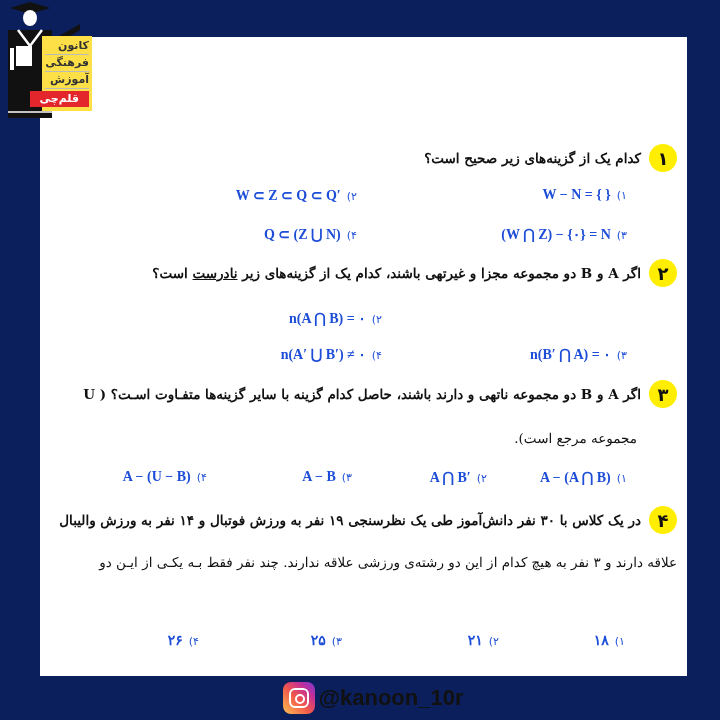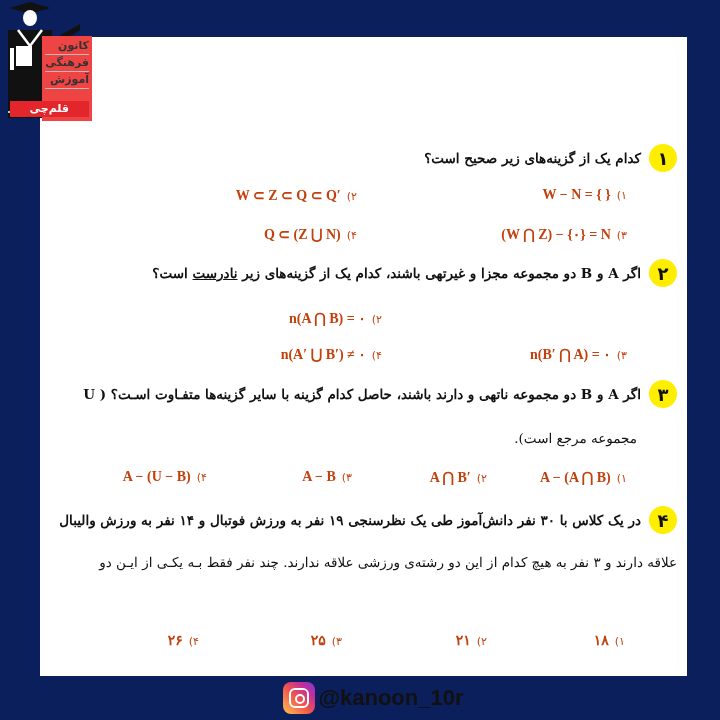--- a/index.html
+++ b/index.html
@@ -18,33 +18,33 @@
   }
   
   .logo {
     position: absolute; left: 0; top: 0; width: 90px; height: 125px;
   }
   .logo-figure {
     position: absolute; left: 0; top: 0; width: 82px; height: 120px;
   }
   .logo-text {
     position: absolute; left: 42px; top: 36px; width: 44px;
-    background: #ef4444;
+    background: #fde047;
     display: flex; flex-direction: column; align-items: flex-end;
     padding: 2px 3px 4px 3px;
   }
   .logo-word {
     font-family: "DejaVu Sans", sans-serif;
     font-size: 11px; font-weight: bold; color: #333;
     border-bottom: 1px solid #bbb; width: 100%; text-align: right;
     line-height: 16px; direction: rtl;
   }
   .logo-word.red {
     background: #e3252c; color: #fff; border-bottom: none;
-    margin-top: 12px; padding: 0 20px; width: auto;
+    margin-top: 2px; padding: 0 10px; width: auto;
   }
 
   .q-row {
     position: absolute;
     right: 10px;
     direction: rtl;
     display: flex; align-items: center;
     font-size: 13.5px; font-weight: bold; color: #111;
     white-space: nowrap;
   }
@@ -57,21 +57,21 @@
     margin-left: 8px; flex-shrink: 0;
   }
   .q-text { direction: rtl; }
   .line {
     position: absolute; direction: rtl;
     font-size: 13.5px; font-weight: normal; color: #111;
     white-space: nowrap;
   }
   .opt {
     position: absolute; direction: rtl; white-space: nowrap;
-    font-size: 13px; color: #c2410c;
+    font-size: 13px; color: #1d4ed8;
   }
   .opt .num { font-family: "DejaVu Sans", sans-serif; font-size: 11px; font-weight: normal; margin-left: 6px; }
   .opt .math { direction: ltr; unicode-bidi: embed; font-family: "Liberation Serif", serif; font-weight: bold; font-size: 14px; }
   .u { text-decoration: underline; margin-top: 30px; }
 
   .footer {
     position: absolute; left: 0; top: 676px; width: 720px; height: 44px;
     display: flex; align-items: center; justify-content: center; margin-left: 13px;
   }
   .insta-icon {
@@ -147,21 +147,21 @@
   </div>
 
   <div class="q-row" style="top:469px;">
     <span class="badge">۴</span>
     <span class="q-text">در یک کلاس با ۳۰ نفر دانش‌آموز طی یک نظرسنجی ۱۹ نفر به ورزش فوتبال و ۱۴ نفر به ورزش والیبال</span>
   </div>
   <div class="line" style="right:10px; top:517px;">علاقه دارند و ۳ نفر به هیچ کدام از این دو رشته‌ی ورزشی علاقه ندارند. چند نفر فقط بـه یکـی از ایـن دو</div>
   <div class="opt" style="right:62px; top:595px;">
     <span class="num">۱)</span><span class="math">۱۸</span>
   </div>
-  <div class="opt" style="right:200px; top:595px;">
+  <div class="opt" style="right:188px; top:595px;">
     <span class="num">۲)</span><span class="math">۲۱</span>
   </div>
   <div class="opt" style="right:345px; top:595px;">
     <span class="num">۳)</span><span class="math">۲۵</span>
   </div>
   <div class="opt" style="right:488px; top:595px;">
     <span class="num">۴)</span><span class="math">۲۶</span>
   </div>
 </div>
 

